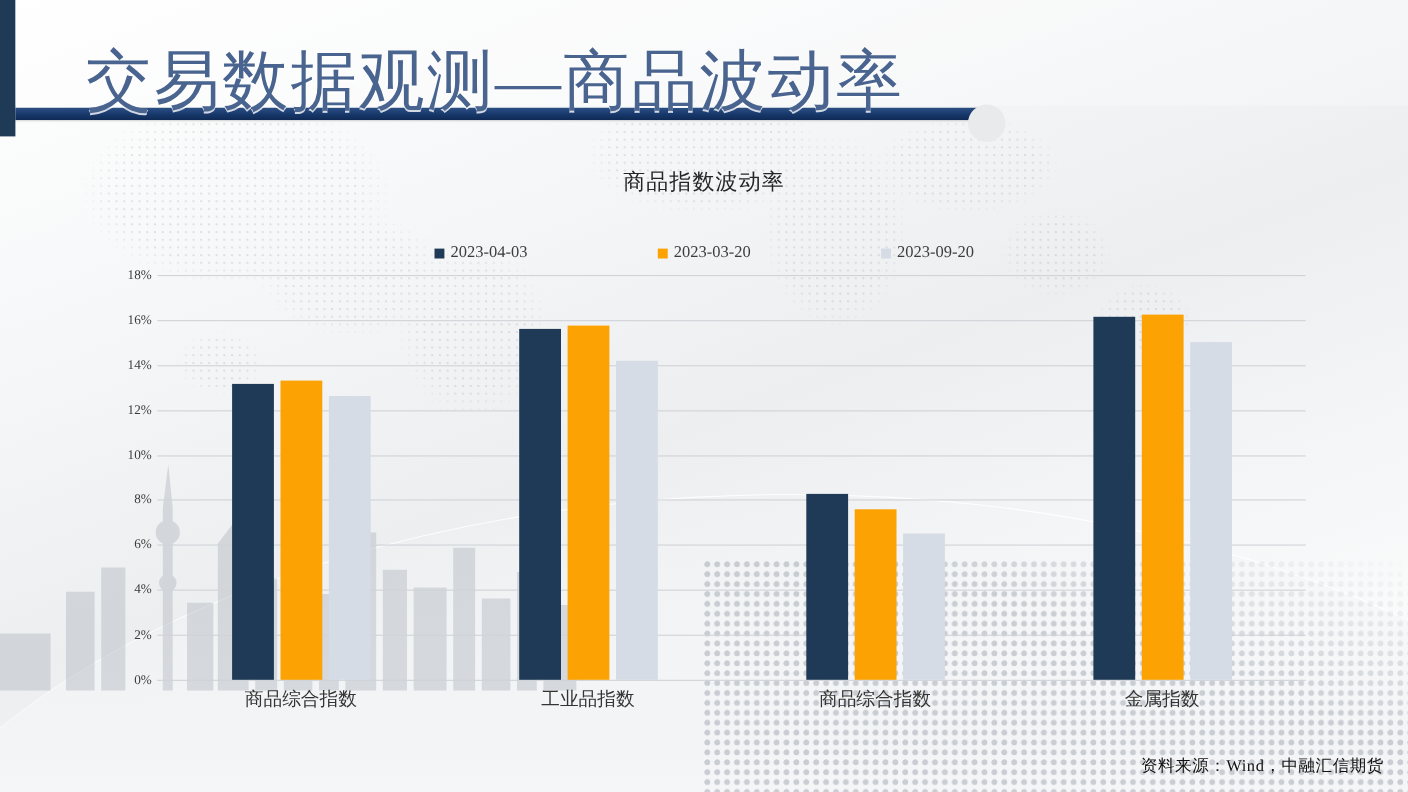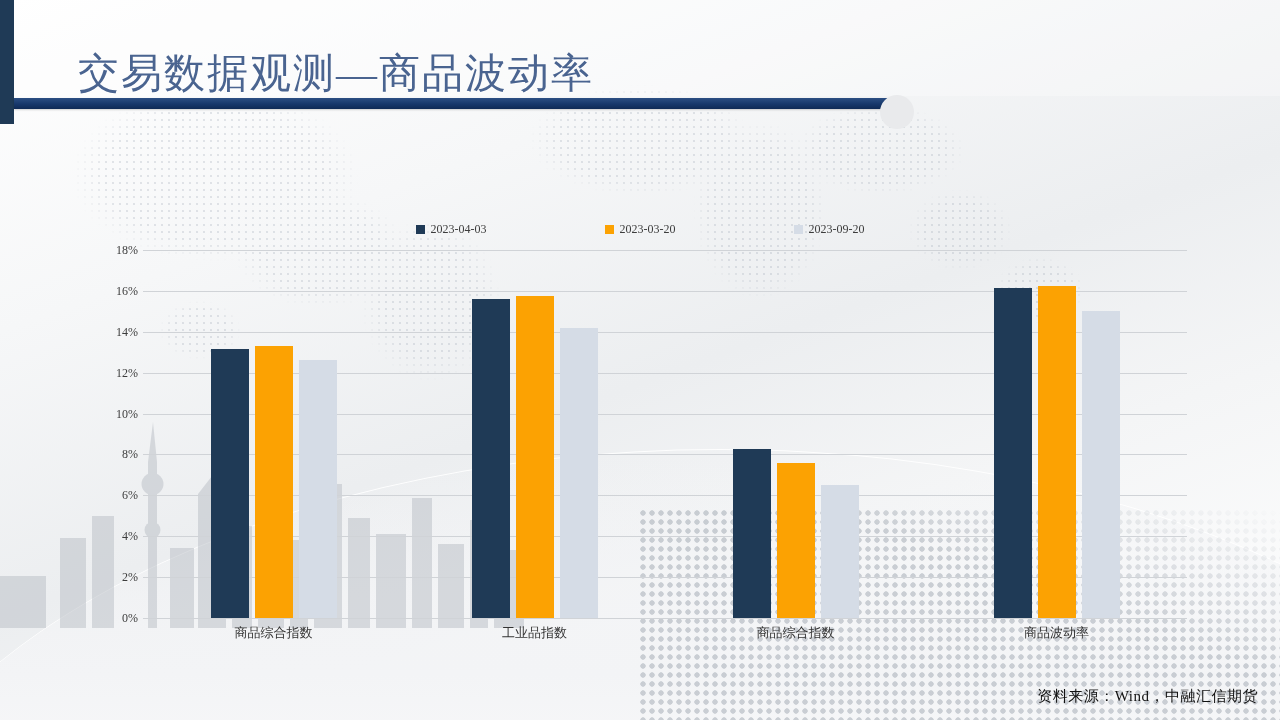--- a/index.html
+++ b/index.html
@@ -95,22 +95,22 @@
     border-radius: 0 6px 6px 0;
     box-shadow: 0 1px 2px rgba(0,0,0,.18);
   }
   .title-rule-tail {
     position: absolute; left: 880px; top: 95px;
     width: 34px; height: 34px;
     background: #e9eaec;
     border-radius: 50%;
   }
   .slide-title {
-    position: absolute; left: 78px; top: 46px;
-    font-size: 41px;
+    position: absolute; left: 78px; top: 34px;
+    font-size: 60px;
     letter-spacing: 2px;
     color: #4A6490;
     font-family: "Liberation Serif", "DejaVu Serif", serif;
     white-space: nowrap;
     text-shadow: 0 1px 0 rgba(255,255,255,.8);
   }
 
   
   #chart {
     position: absolute;
@@ -122,21 +122,21 @@
     text-align: center;
     font-size: 20px;
     color: #262626;
     font-family: "Liberation Serif", "DejaVu Serif", serif;
     letter-spacing: 1px;
   }
 
   .legend {
     position: absolute; top: 82px; left: 0; width: 1280px;
     display: flex; justify-content: center; gap: 118px;
-    font-size: 12px; color: #3c3c3c;
+    font-size: 15px; color: #3c3c3c;
     font-family: "Liberation Serif", "DejaVu Serif", serif;
   }
   .legend-entry { display: flex; align-items: center; gap: 6px; white-space: nowrap; }
   .legend-swatch { width: 9px; height: 9px; display: inline-block; }
 
   .plot {
     position: absolute;
     left: 143px; top: 110px;
     width: 1044px; height: 368px;
   }
@@ -160,21 +160,21 @@
   .group { flex: 1 1 0; position: relative; }
   .bars {
     position: absolute; left: 0; right: 0; bottom: 0; top: 0;
     display: flex; align-items: flex-end; justify-content: center;
   }
   .bar { width: 38px; }
   .bar + .bar { margin-left: 6px; }
   .xlabel {
     position: absolute; top: 374px; left: 0; width: 100%;
     text-align: center;
-    font-size: 13px; color: #333;
+    font-size: 17px; color: #333;
     font-family: "Liberation Serif", "DejaVu Serif", serif;
     white-space: nowrap;
   }
 
   .source {
     position: absolute;
     right: 22px; bottom: 14px;
     font-size: 15px;
     color: #111;
     font-family: "Liberation Serif", "DejaVu Serif", serif;
@@ -216,20 +216,21 @@
   </div>
 
   <div class="left-bar"></div>
   <div class="header-band"></div>
   <div class="title-rule"></div>
   <div class="title-rule-tail"></div>
 
   <div class="slide-title">交易数据观测—商品波动率</div>
 
   <div id="chart">
+    <div class="chart-title">商品指数波动率</div>
 
     <div class="legend" id="legend">
         <div class="legend-entry">
           <span class="legend-swatch" style="background: rgb(31, 58, 86);"></span>
           <span>2023-04-03</span>
         </div>
         <div class="legend-entry">
           <span class="legend-swatch" style="background: rgb(252, 162, 2);"></span>
           <span>2023-03-20</span>
         </div>
@@ -286,20 +287,20 @@
               <div class="bar" title="2023-02-20 农产品指数 6.5%" style="background: rgb(213, 220, 230); height: 132.889px;"></div>
             </div>
             <div class="xlabel">商品综合指数</div>
           </div>
           <div class="group">
             <div class="bars">
               <div class="bar" title="2023-04-03 金属指数 16.15%" style="background: rgb(31, 58, 86); height: 330.178px;"></div>
               <div class="bar" title="2023-03-20 金属指数 16.25%" style="background: rgb(252, 162, 2); height: 332.222px;"></div>
               <div class="bar" title="2023-02-20 金属指数 15%" style="background: rgb(213, 220, 230); height: 306.667px;"></div>
             </div>
-            <div class="xlabel">商品波动率</div>
+            <div class="xlabel">金属指数</div>
           </div>
         </div>
     </div>
   </div>
 
   <div class="source">资料来源：Wind，中融汇信期货</div>
 </div>
 
 </body></html>

